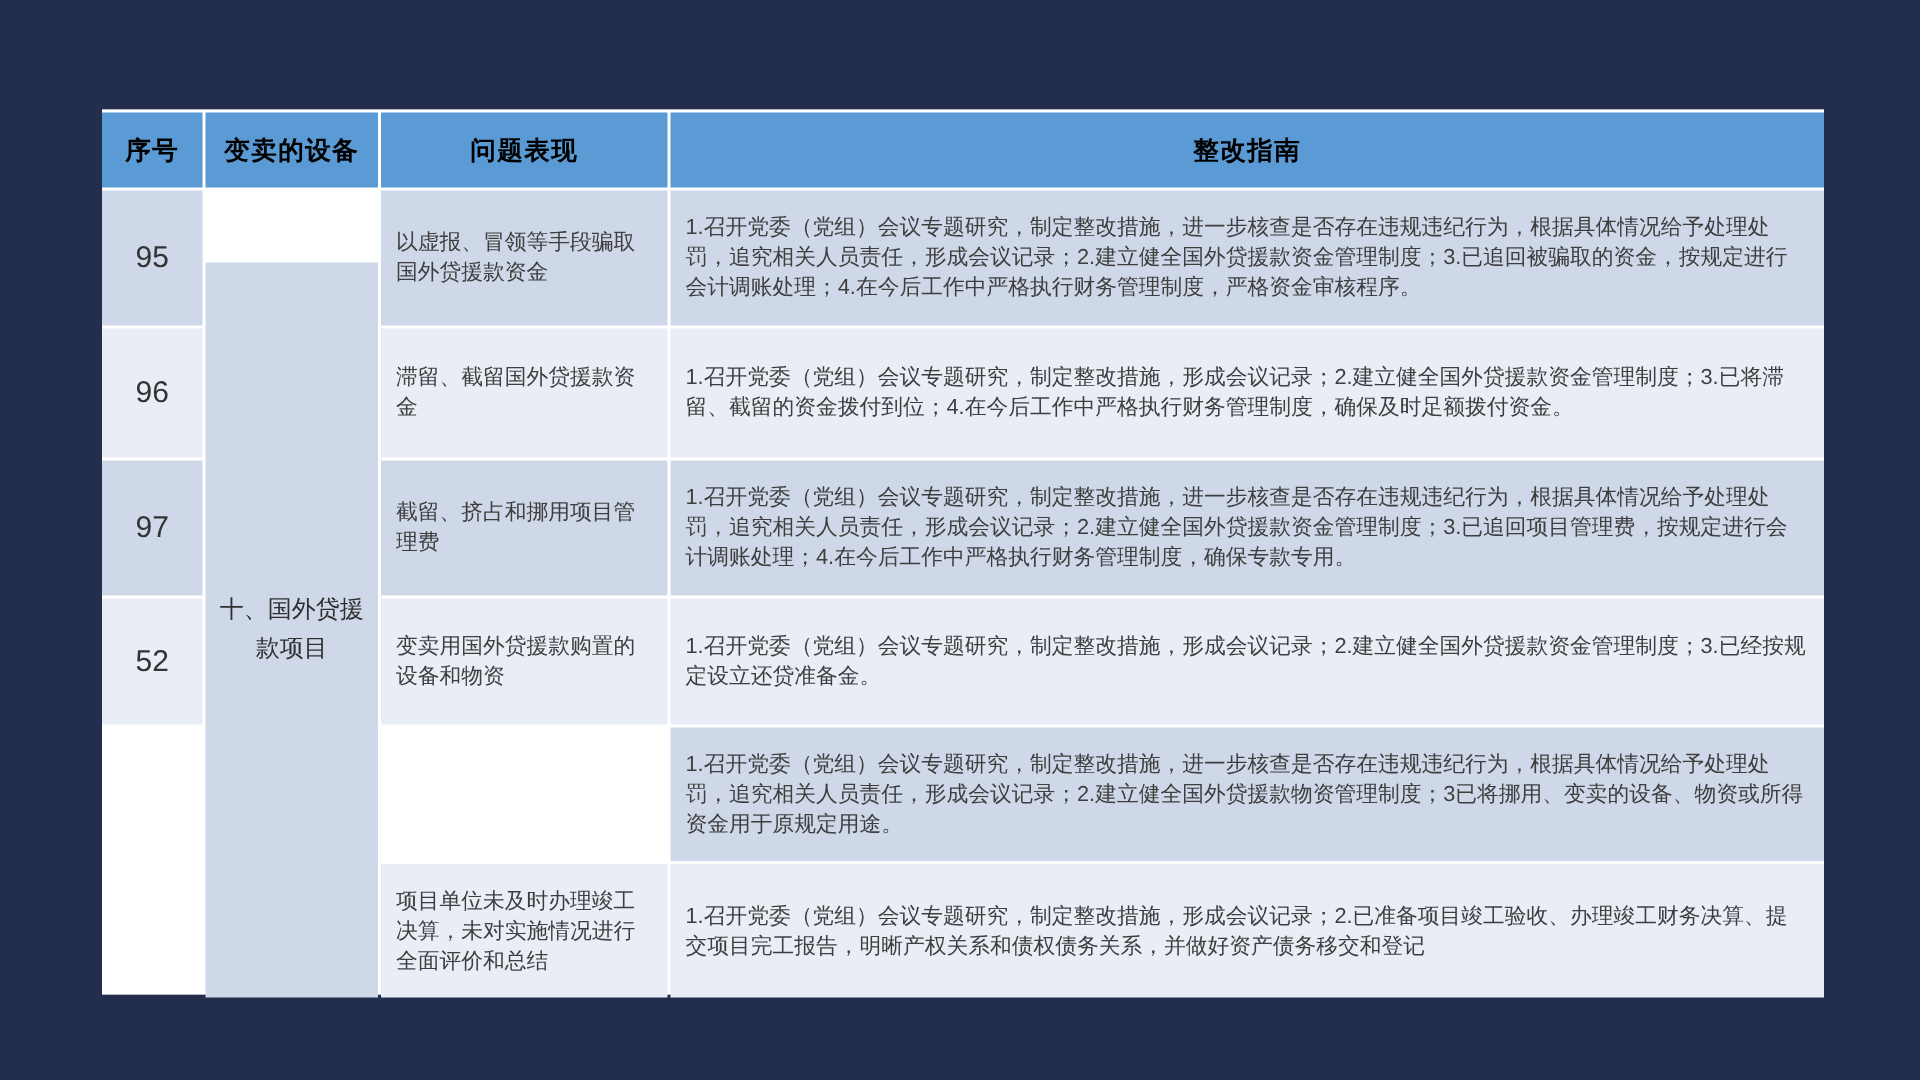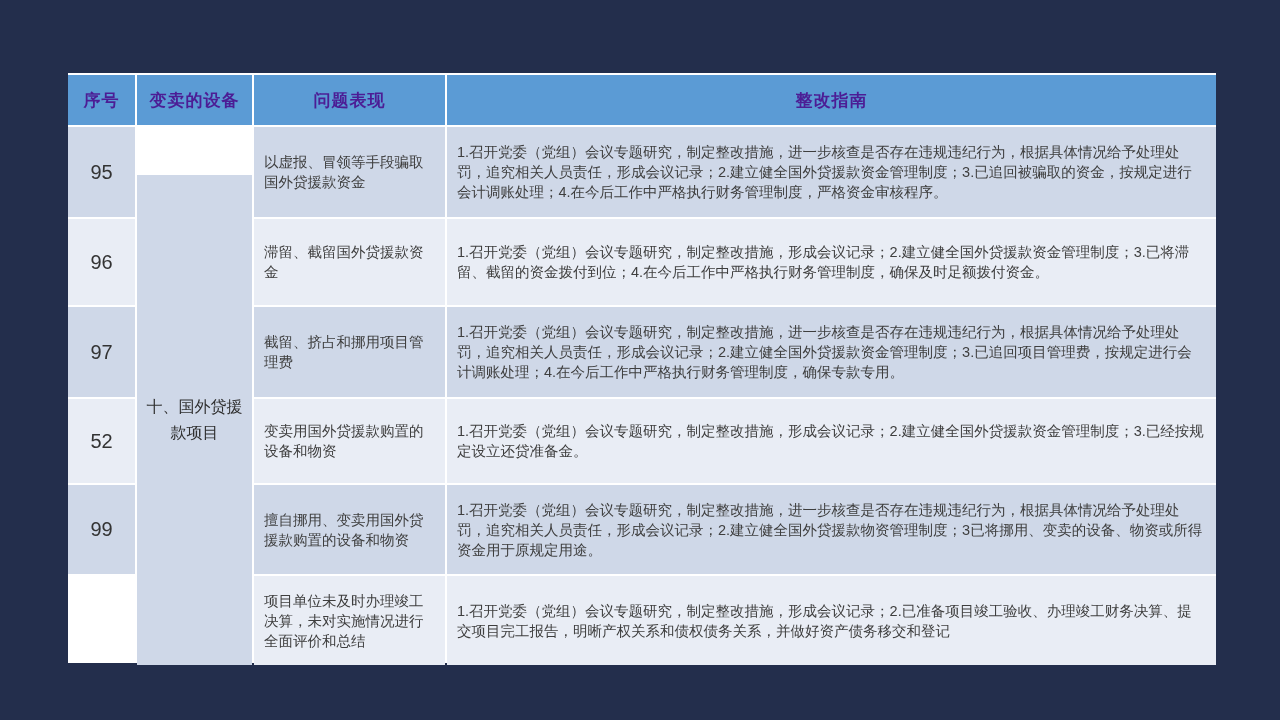--- a/index.html
+++ b/index.html
@@ -24,21 +24,21 @@
     box-sizing:border-box;
   }
   .cell{
     display:flex;
     align-items:center;
     box-sizing:border-box;
     color:#3e3e3e;
   }
   .h{
     background:#5b9bd5;
-    color:#4c1d95;
+    color:#000000;
     font-weight:bold;
     font-size:17px;
     justify-content:center;
     grid-row:1;
     letter-spacing:1px;
   }
   .c1{grid-column:1}
   .c2{grid-column:2}
   .c3{grid-column:3}
   .c4{grid-column:4}
@@ -102,20 +102,18 @@
   <div class="cell guide light r2 c4"> 1.召开党委（党组）会议专题研究，制定整改措施，形成会议记录；2.建立健全国外贷援款资金管理制度；3.已将滞留、截留的资金拨付到位；4.在今后工作中严格执行财务管理制度，确保及时足额拨付资金。</div>
 
   <div class="cell num dark r3 c1">97</div>
   <div class="cell prob dark r3 c3">截留、挤占和挪用项目管理费</div>
   <div class="cell guide dark r3 c4">1.召开党委（党组）会议专题研究，制定整改措施，进一步核查是否存在违规违纪行为，根据具体情况给予处理处罚，追究相关人员责任，形成会议记录；2.建立健全国外贷援款资金管理制度；3.已追回项目管理费，按规定进行会计调账处理；4.在今后工作中严格执行财务管理制度，确保专款专用。</div>
 
   <div class="cell num light r4 c1">52</div>
   <div class="cell prob light r4 c3">变卖用国外贷援款购置的设备和物资</div>
   <div class="cell guide light r4 c4"> 1.召开党委（党组）会议专题研究，制定整改措施，形成会议记录；2.建立健全国外贷援款资金管理制度；3.已经按规定设立还贷准备金。</div>
 
-  <div class="cell num dark r5 c1">99</div>
-  <div class="cell prob dark r5 c3">擅自挪用、变卖用国外贷援款购置的设备和物资</div>
   <div class="cell guide dark r5 c4">1.召开党委（党组）会议专题研究，制定整改措施，进一步核查是否存在违规违纪行为，根据具体情况给予处理处罚，追究相关人员责任，形成会议记录；2.建立健全国外贷援款物资管理制度；3已将挪用、变卖的设备、物资或所得资金用于原规定用途。</div>
 
   <div class="cell prob light r6 c3">项目单位未及时办理竣工决算，未对实施情况进行全面评价和总结</div>
   <div class="cell guide light r6 c4"> 1.召开党委（党组）会议专题研究，制定整改措施，形成会议记录；2.已准备项目竣工验收、办理竣工财务决算、提交项目完工报告，明晰产权关系和债权债务关系，并做好资产债务移交和登记</div>
 
 </div>
 
 </body></html>

